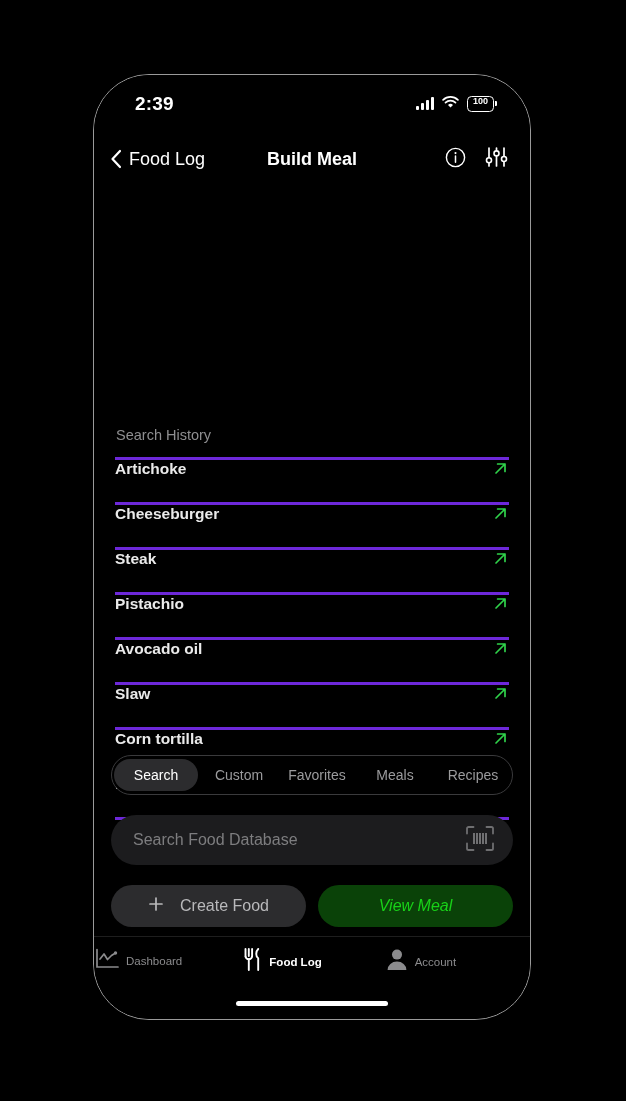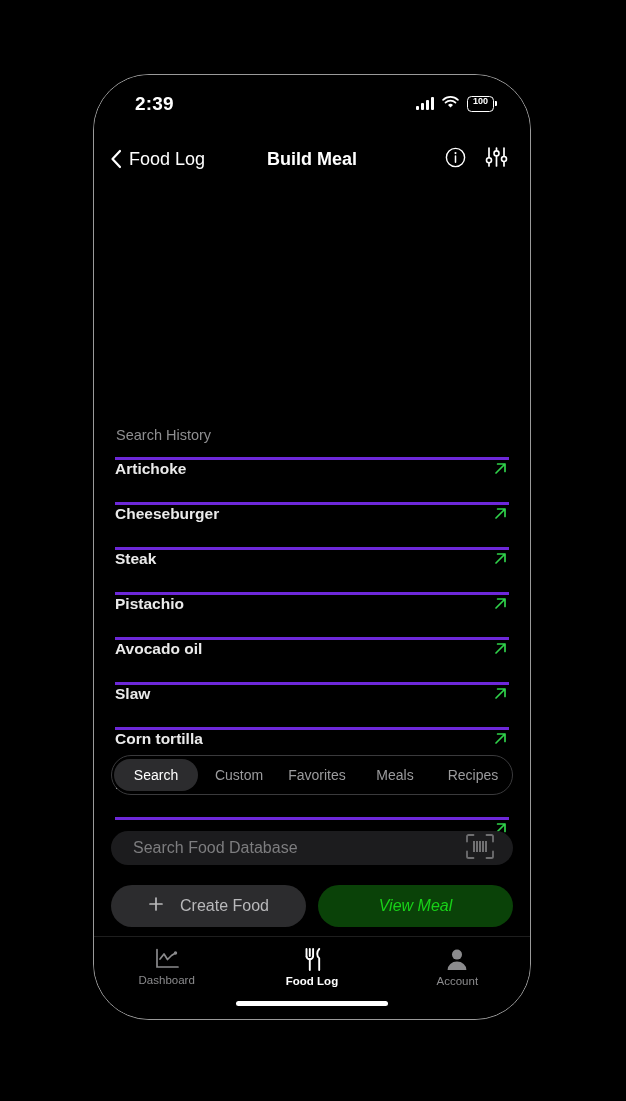--- a/index.html
+++ b/index.html
@@ -88,21 +88,21 @@
     display:flex; align-items:center; background:#000;
   }
   .seg {
     flex:1; text-align:center; font-size:14px; color:#9b9b9d;
     height:32px; line-height:32px; margin:0 2px; border-radius:16px; cursor:pointer;
   }
   .seg.active { background:#2c2c2e; color:#fff; flex:0 0 84px; }
 
   #searchbar {
     position:absolute; left:17px; right:17px; bottom:154px;
-    height:34px; background:#1c1c1e; border-radius:25px;
+    height:50px; background:#1c1c1e; border-radius:25px;
     display:flex; align-items:center; padding:0 18px 0 22px;
   }
   #search-input {
     flex:1; background:transparent; border:0; outline:none;
     color:#d8d8d8; font-size:16px; font-family:"Liberation Sans", sans-serif;
   }
   #search-input::placeholder { color:#7d7d7f; }
   #barcode-btn { cursor:pointer; display:block; }
 
   #actions {
@@ -122,21 +122,21 @@
     font-style:italic;
   }
 
   
   #tabbar {
     position:absolute; left:0; right:0; bottom:0; height:83px;
     border-top:1px solid #1e1e1e;
     display:flex; align-items:flex-start; padding-top:11px;
   }
   .tab {
-    flex:1; display:flex; flex-direction:column; align-items:center; cursor:pointer;
+    flex:1; display:flex; align-items:center; gap:6px; cursor:pointer;
   }
   .tab .tlabel { font-size:11.5px; color:#8b8b8d; }
   .tab.active .tlabel { color:#fff; font-weight:700; }
   #home-indicator {
     position:absolute; left:50%; transform:translateX(-50%); bottom:13px;
     width:152px; height:5px; background:#fff; border-radius:3px;
   }
 </style>
 </head>
 <body>

